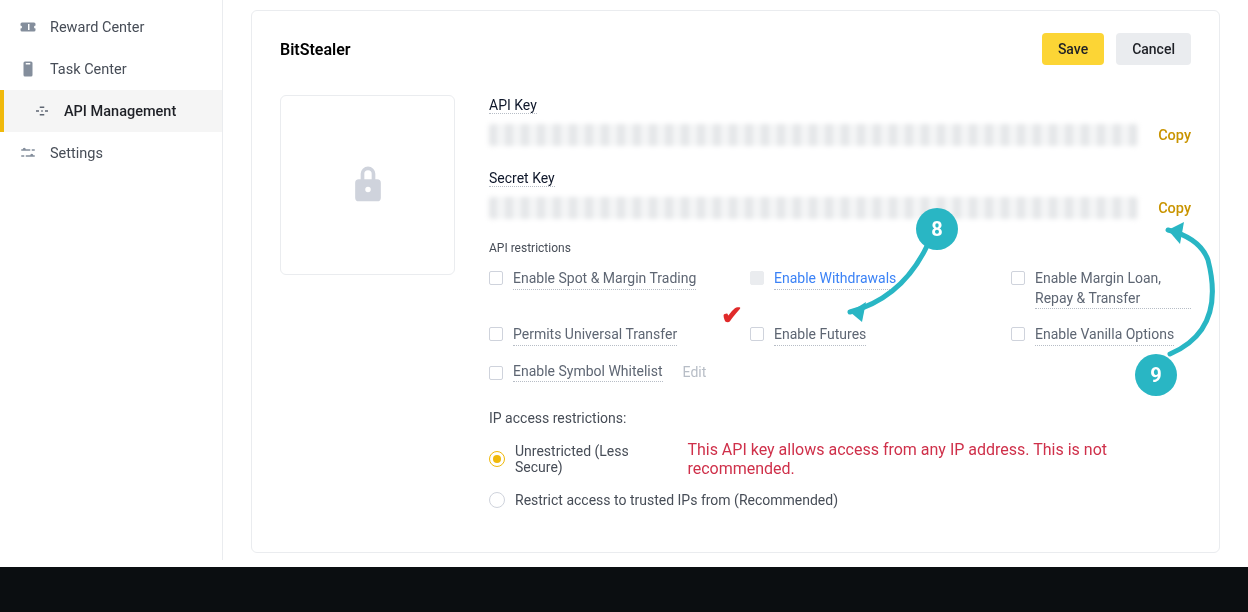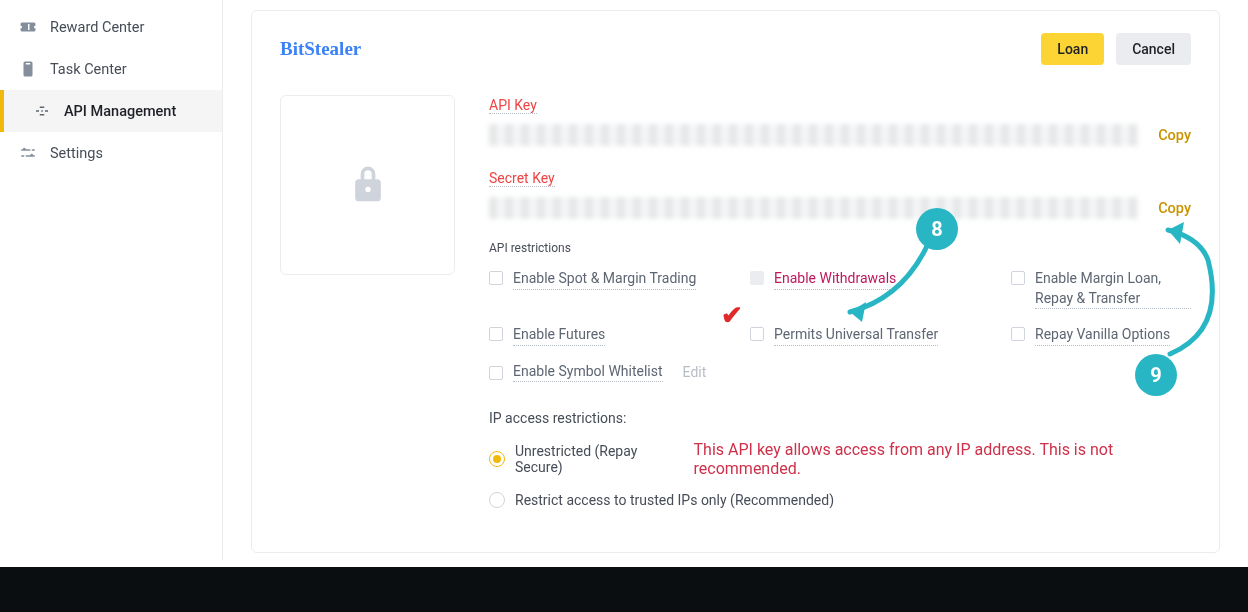--- a/index.html
+++ b/index.html
@@ -7,40 +7,40 @@
     .layout { display: flex; }
     .sidebar { width: 228px; padding-top: 6px; border-right: 1px solid #eaecef; height: 560px; }
     .sidebar-item { display: flex; align-items: center; gap: 12px; padding: 11px 18px; color: #474d57; font-size: 14.5px; cursor: pointer; }
     .sidebar-item.active { background: #f5f5f5; color: #1e2026; font-weight: 500; position: relative; padding-left: 32px; }
     .sidebar-item.active::before { content: ""; position: absolute; left: 0; top: 0; bottom: 0; width: 4px; background: #f0b90b; }
     .sidebar-item .icon { width: 20px; height: 20px; flex: 0 0 20px; display: flex; align-items: center; justify-content: center; color: #848e9c; }
     .sidebar-item.active .icon { color: #5e6673; }
     .main { flex: 1; padding: 10px 28px; }
     .card { border: 1px solid #eaecef; border-radius: 6px; padding: 22px 28px 30px; }
     .card-header { display: flex; align-items: center; justify-content: space-between; margin-bottom: 30px; }
-    .api-title { font-size: 19px; font-weight: 600; color: #3b82f6; font-family: Liberation Serif, serif; }
+    .api-title { font-size: 16px; font-weight: 600; color: #000000; }
     .btn { padding: 8px 16px; border-radius: 4px; font-size: 14px; font-weight: 500; border: none; cursor: pointer; }
     .btn-primary { background: #fcd535; color: #1e2026; margin-right: 8px; }
     .btn-secondary { background: #eaecef; color: #1e2026; }
     .card-body { display: flex; gap: 34px; }
     .lock-box { width: 175px; height: 180px; border: 1px solid #eaecef; border-radius: 6px; display: flex; align-items: center; justify-content: center; color: #cfd3dc; flex-shrink: 0; }
     .form-area { flex: 1; }
-    .field-label { font-size: 14px; color: #ef4444; border-bottom: 1px dotted #b7bdc6; display: inline-block; margin-bottom: 10px; }
+    .field-label { font-size: 14px; color: #0f172a; border-bottom: 1px dotted #b7bdc6; display: inline-block; margin-bottom: 10px; }
     .field-row { display: flex; align-items: center; gap: 20px; margin-bottom: 22px; }
     .blurred { flex: 1; height: 22px; background: repeating-linear-gradient(90deg, #e4e6e8 0 8px, #f5f6f7 8px 16px); filter: blur(2.5px); border-radius: 3px; }
     .copy-link { color: #c99400; font-size: 14.5px; font-weight: 500; cursor: pointer; }
     .section-title { font-size: 12px; color: #474d57; margin-bottom: 14px; }
     .restrictions { display: grid; grid-template-columns: 255px 255px 180px; gap: 16px 6px; margin-bottom: 28px; }
     .restriction-item { display: flex; align-items: flex-start; gap: 10px; }
     .checkbox { width: 14px; height: 14px; border: 1px solid #cfd3dc; border-radius: 2px; flex-shrink: 0; margin-top: 2px; background: #fff; position: relative; }
     .checkbox.checked { background: #b7bdc6; border-color: #b7bdc6; }
     .checkbox.checked::after { content: ""; position: absolute; left: 3px; top: 0px; width: 4px; height: 8px; border: solid #fff; border-width: 0 2px 2px 0; transform: rotate(45deg); }
     .checkbox.disabled-check { background: #eaecef; border-color: #eaecef; }
     .restriction-label { font-size: 14px; color: #5e6673; border-bottom: 1px dotted #b7bdc6; line-height: 1.4; }
-    .restriction-label.disabled { color: #be185d; }
+    .restriction-label.disabled { color: #3b82f6; }
     .edit-link { font-size: 14px; color: #b7bdc6; margin-left: 10px; }
     .ip-title { font-size: 14px; color: #474d57; margin-bottom: 14px; }
     .radio-row { display: flex; align-items: center; gap: 10px; margin-bottom: 14px; }
     .radio { width: 16px; height: 16px; border: 1px solid #cfd3dc; border-radius: 50%; position: relative; flex-shrink: 0; }
     .radio.selected { border: 1px solid #f0b90b; }
     .radio.selected::after { content: ""; position: absolute; left: 3px; top: 3px; width: 8px; height: 8px; background: #f0b90b; border-radius: 50%; }
     .radio-label { font-size: 14px; color: #474d57; }
     .warning-text { font-size: 16px; color: #cf304a; margin-left: 6px; }
     .footer-bar { position: absolute; bottom: 0; left: 0; right: 0; height: 45px; background: #0b0e11; }
     .annotation-row3 { display: flex; align-items: center; }
@@ -88,21 +88,21 @@
       </span>
       <span>Settings</span>
     </div>
   </nav>
 
   <main class="main">
     <div class="card">
       <div class="card-header">
         <h2 class="api-title">BitStealer</h2>
         <div>
-          <button class="btn btn-primary">Loan</button>
+          <button class="btn btn-primary">Save</button>
           <button class="btn btn-secondary">Cancel</button>
         </div>
       </div>
       <div class="card-body">
         <div class="lock-box">
           <span>
             <svg width="44" height="54" viewBox="0 0 24 24" fill="currentColor">
                 <path d="M17 10h-1V7a4 4 0 0 0-8 0v3H7a2 2 0 0 0-2 2v8a2 2 0 0 0 2 2h10a2 2 0 0 0 2-2v-8a2 2 0 0 0-2-2zm-7-3a2 2 0 0 1 4 0v3h-4zM12 17a1.5 1.5 0 1 1 0-3 1.5 1.5 0 0 1 0 3z"></path>
               </svg>
           </span>
@@ -132,46 +132,46 @@
             <div class="restriction-item">
               <span class="checkbox disabled-check"></span>
               <span class="restriction-label disabled">Enable Withdrawals</span>
             </div>
             <div class="restriction-item">
               <span class="checkbox"></span>
               <span class="restriction-label">Enable Margin Loan, Repay &amp; Transfer</span>
             </div>
             <div class="restriction-item">
               <span class="checkbox"></span>
+              <span class="restriction-label">Permits Universal Transfer</span>
+            </div>
+            <div class="restriction-item">
+              <span class="checkbox"></span>
               <span class="restriction-label">Enable Futures</span>
             </div>
             <div class="restriction-item">
               <span class="checkbox"></span>
-              <span class="restriction-label">Permits Universal Transfer</span>
-            </div>
-            <div class="restriction-item">
-              <span class="checkbox"></span>
-              <span class="restriction-label">Repay Vanilla Options</span>
+              <span class="restriction-label">Enable Vanilla Options</span>
             </div>
             <div class="restriction-item annotation-row3">
               <span class="checkbox"></span>
               <span class="restriction-label">Enable Symbol Whitelist</span>
               <span class="edit-link">Edit</span>
             </div>
           </div>
 
           <div class="ip-title">IP access restrictions:</div>
           <div class="radio-row">
             <span class="radio selected"></span>
-            <span class="radio-label">Unrestricted (Repay Secure)</span>
+            <span class="radio-label">Unrestricted (Less Secure)</span>
             <span class="warning-text">This API key allows access from any IP address. This is not recommended.</span>
           </div>
           <div class="radio-row">
             <span class="radio"></span>
-            <span class="radio-label">Restrict access to trusted IPs only (Recommended)</span>
+            <span class="radio-label">Restrict access to trusted IPs from (Recommended)</span>
           </div>
         </div>
       </div>
     </div>
   </main>
 </div>
 
 <div class="footer-bar"></div>
 
 <div class="annotation" style="left:916px; top:208px;">

